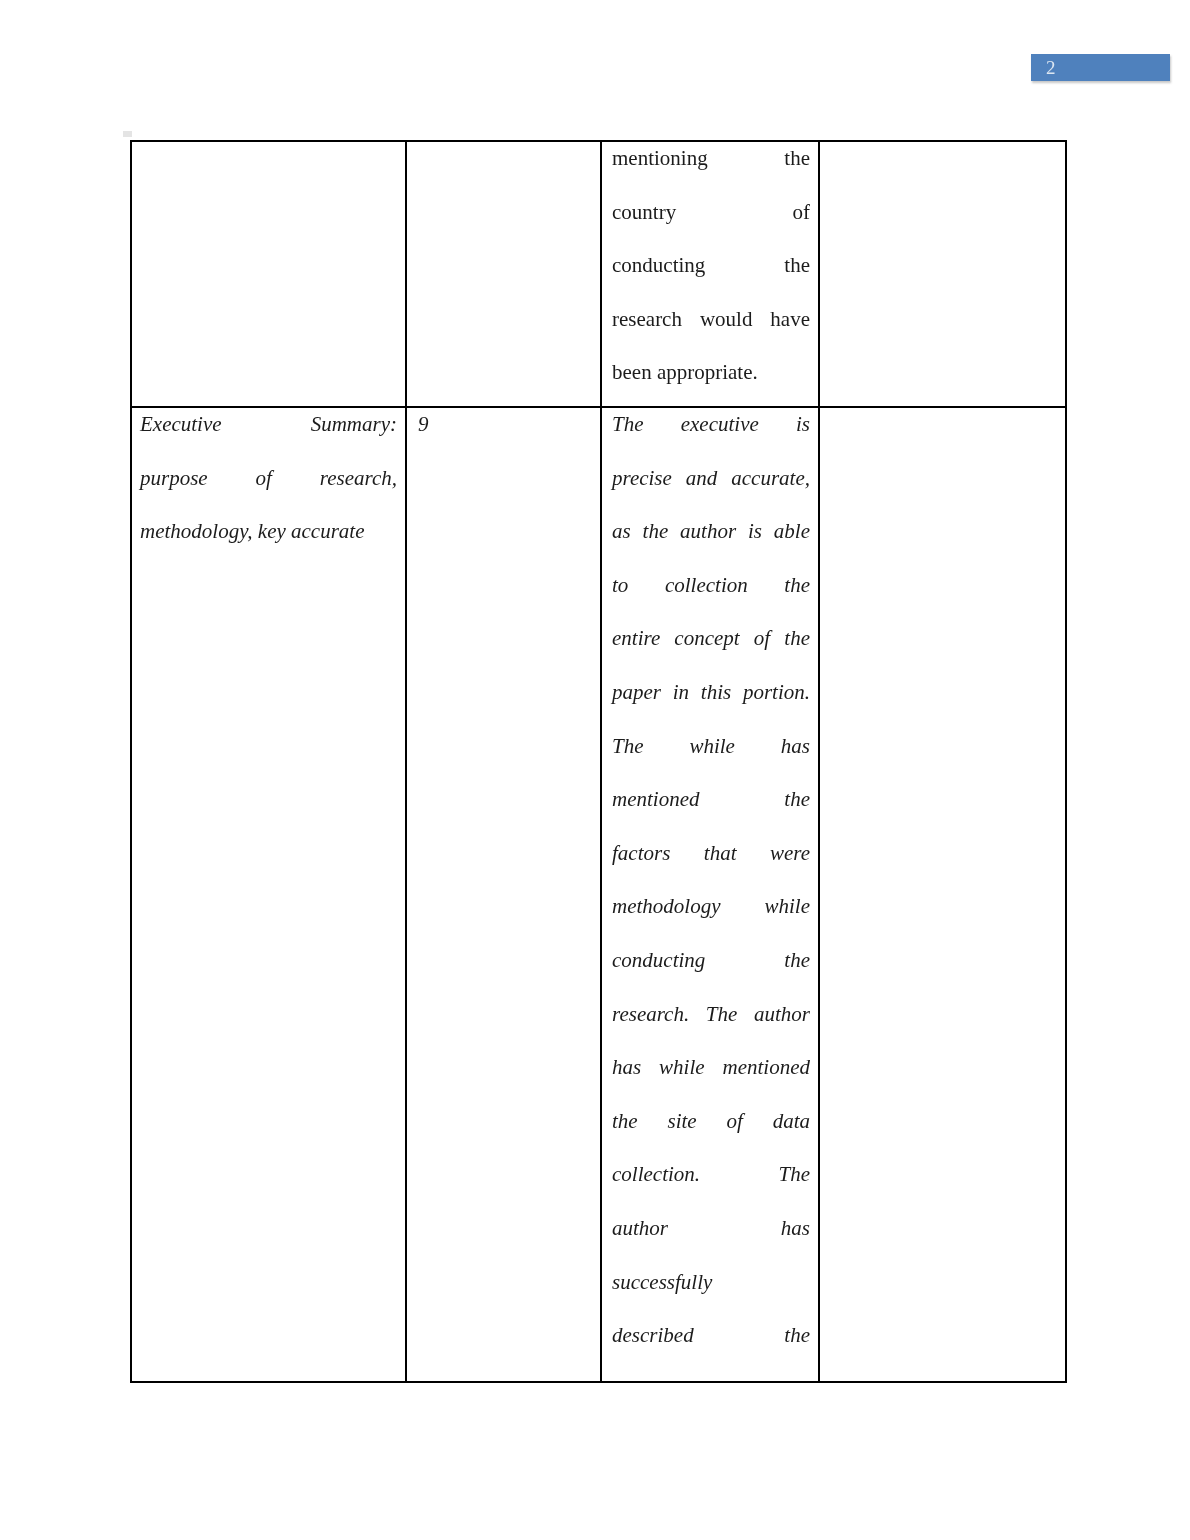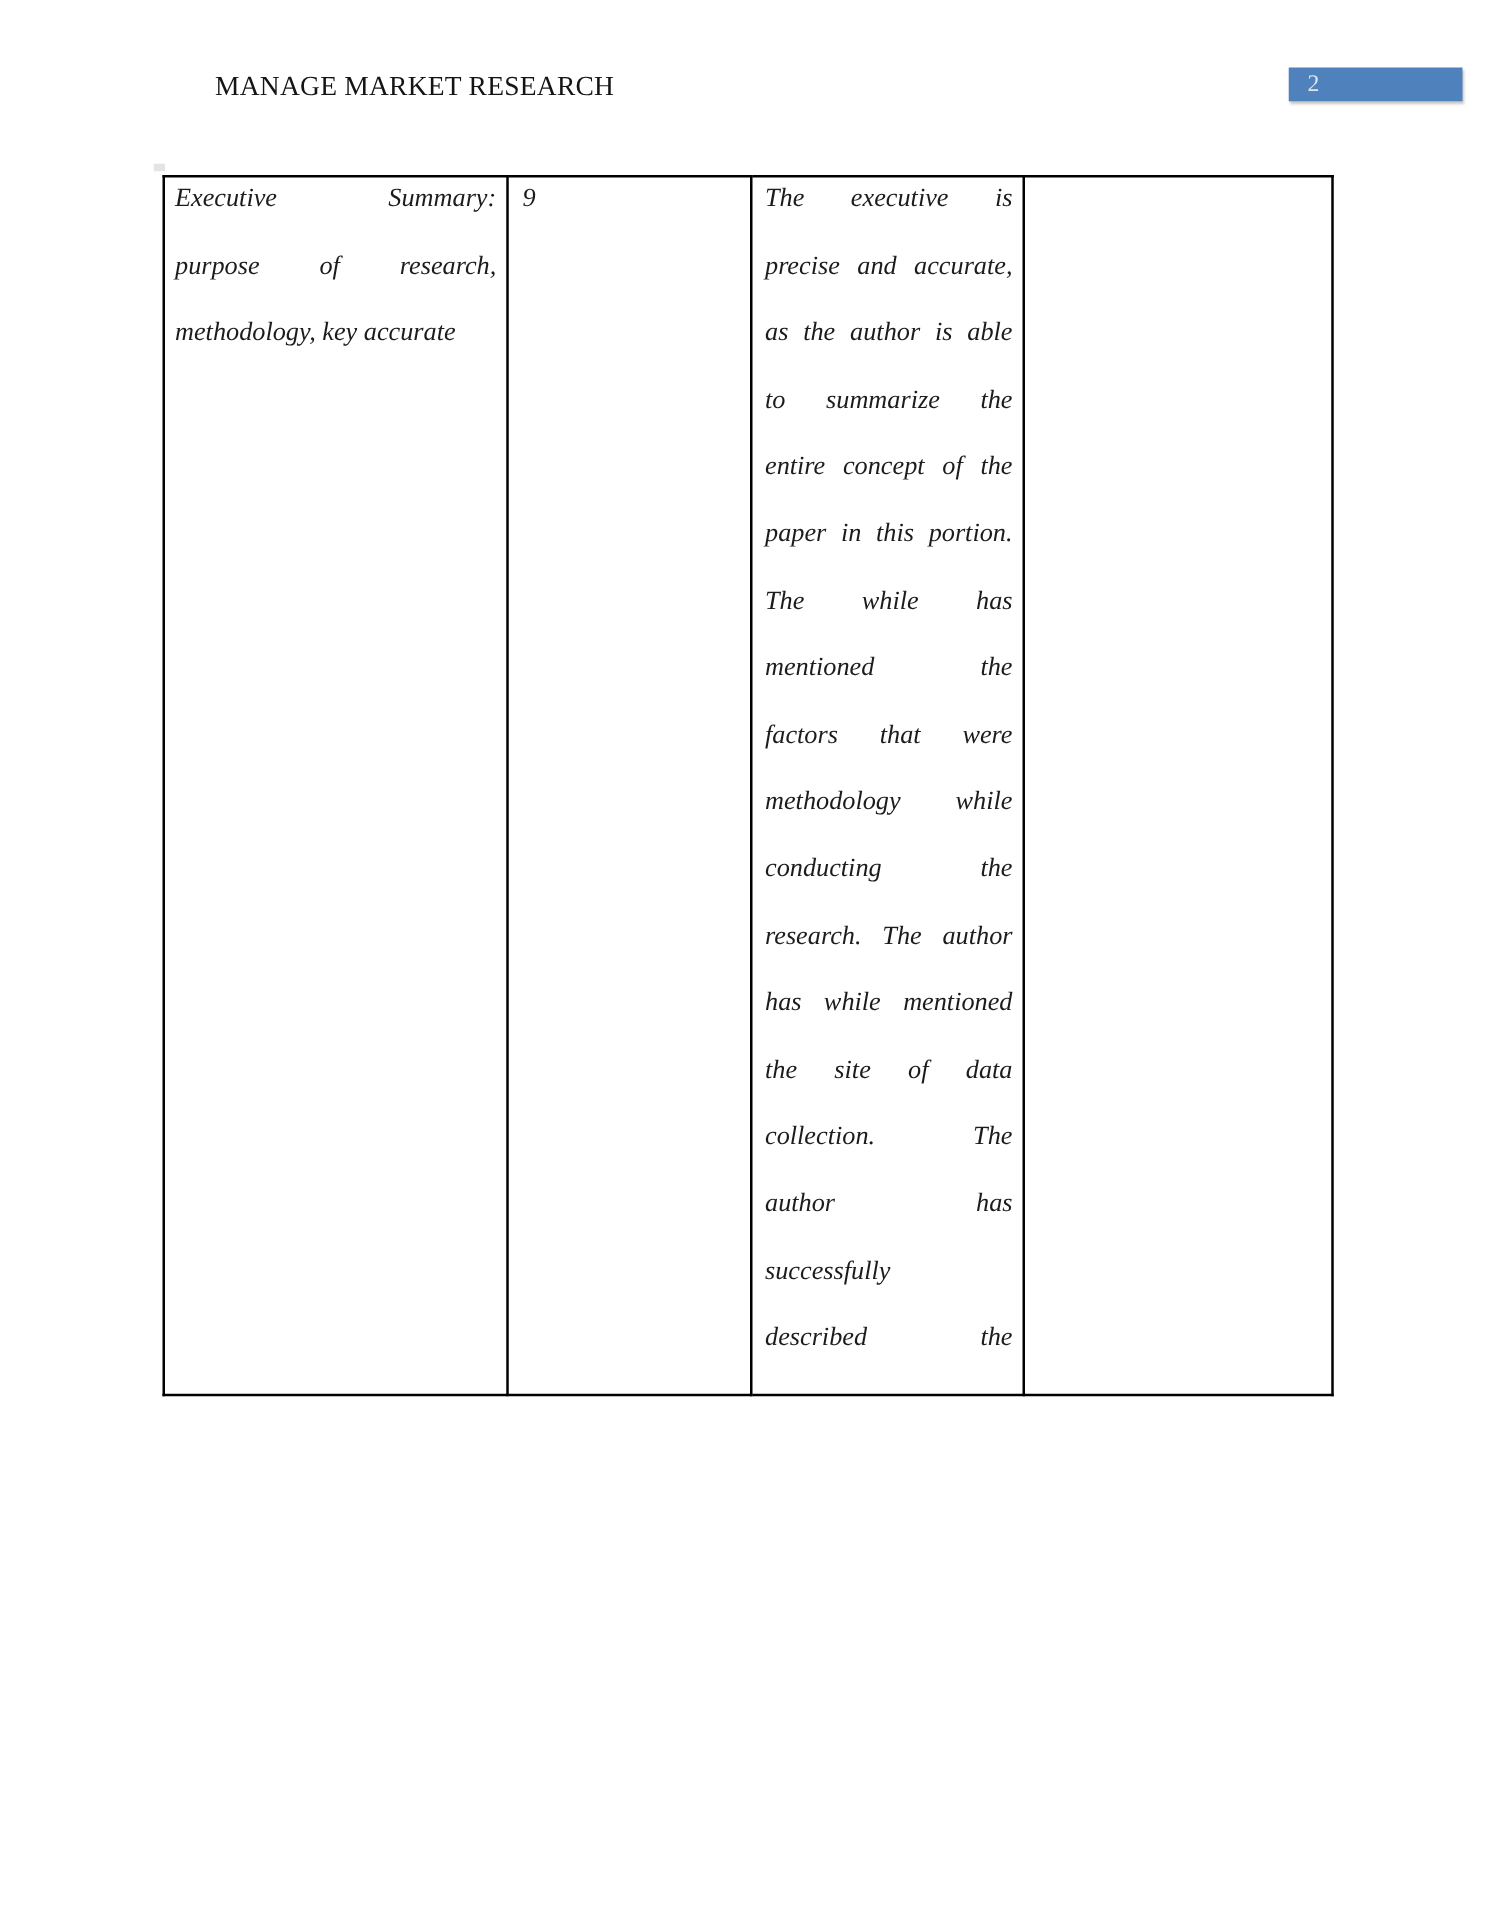--- a/index.html
+++ b/index.html
@@ -79,55 +79,74 @@
     text-align-last: justify;
     white-space: normal;
   }
   .line.flush { text-align-last: left; }
 </style>
 </head>
 <body>
 
 <div class="page">
 
-  <div class="running-head">MANAGE MARKET RESEARCH</div>
 
   <div class="page-num-box">
     <span class="num">2</span>
   </div>
 
   <div class="handle-artifact"></div>
 
   <table class="rubric">
     <colgroup>
       <col style="width:275px">
       <col style="width:195px">
       <col style="width:218px">
       <col style="width:247px">
     </colgroup>
     <tbody>
+        <tr class="r1">
+      <td>
+        <div class="cell-inner pad-a"></div>
+      </td>
+      <td>
+        <div class="cell-inner pad-b"></div>
+      </td>
+      <td>
+        <div class="cell-inner pad-c">
+          <div class="line">mentioning the</div>
+          <div class="line">country of</div>
+          <div class="line">conducting the</div>
+          <div class="line">research would have</div>
+          <div class="line flush">been appropriate.</div>
+        </div>
+      </td>
+      <td>
+        <div class="cell-inner pad-a"></div>
+      </td>
+    </tr>
     <tr class="r2">
       <td>
         <div class="cell-inner pad-a">
           <div class="line">Executive Summary:</div>
           <div class="line">purpose of research,</div>
           <div class="line flush">methodology, key accurate</div>
         </div>
       </td>
       <td>
         <div class="cell-inner pad-b">
           <div class="line flush">9</div>
         </div>
       </td>
       <td>
         <div class="cell-inner pad-c">
           <div class="line">The executive is</div>
           <div class="line">precise and accurate,</div>
           <div class="line">as the author is able</div>
-          <div class="line">to summarize the</div>
+          <div class="line">to collection the</div>
           <div class="line">entire concept of the</div>
           <div class="line">paper in this portion.</div>
           <div class="line">The while has</div>
           <div class="line">mentioned the</div>
           <div class="line">factors that were</div>
           <div class="line">methodology while</div>
           <div class="line">conducting the</div>
           <div class="line">research. The author</div>
           <div class="line">has while mentioned</div>
           <div class="line">the site of data</div>

